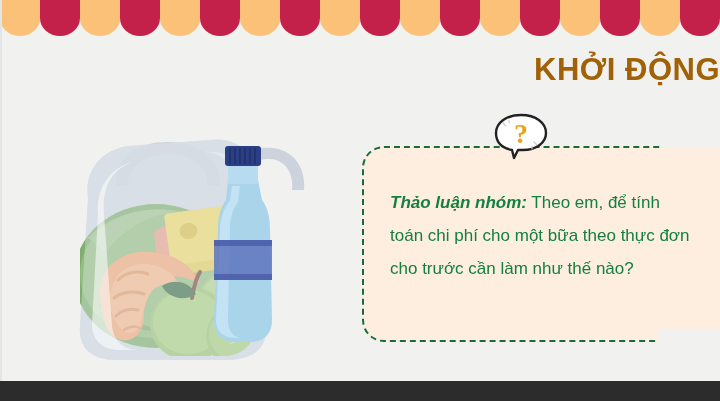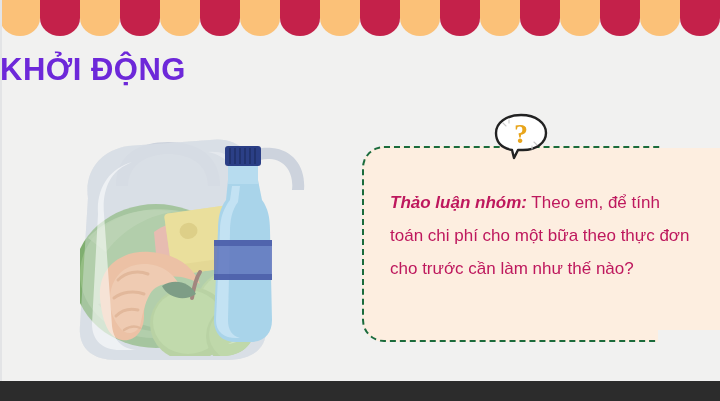--- a/index.html
+++ b/index.html
@@ -43,25 +43,25 @@
     height: 36px;
     border-bottom-left-radius: 20px 18px;
     border-bottom-right-radius: 20px 18px;
   }
   
   .title {
     position: absolute;
     left: 0;
     top: 52px;
     width: 720px;
-    text-align: left;
+    text-align: right;
     font-size: 31px;
     font-weight: bold;
     letter-spacing: 0.5px;
-    color: #6d28d9;
+    color: #a16207;
     z-index: 3;
   }
   
   .card {
     position: absolute;
     left: 362px;
     top: 146px;
     width: 340px;
     height: 196px;
     background: #fdeee0;
@@ -99,21 +99,21 @@
     background: #f1f1f0;
     z-index: 3;
   }
   .card-text {
     position: absolute;
     left: 390px;
     top: 186px;
     width: 300px;
     font-size: 17px;
     line-height: 33px;
-    color: #be185d;
+    color: #15803d;
     z-index: 3;
   }
   .card-text .lead {
     font-weight: bold;
     font-style: italic;
   }
   
   .bubble {
     position: absolute;
     left: 492px;

